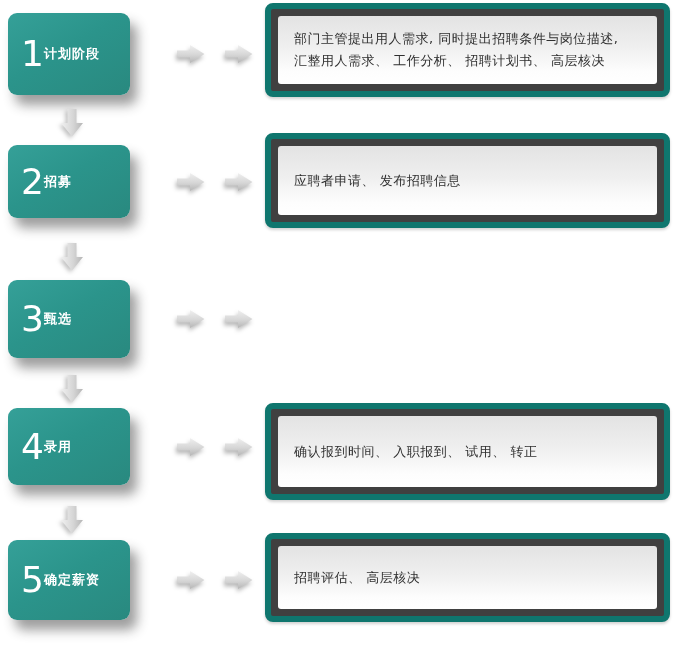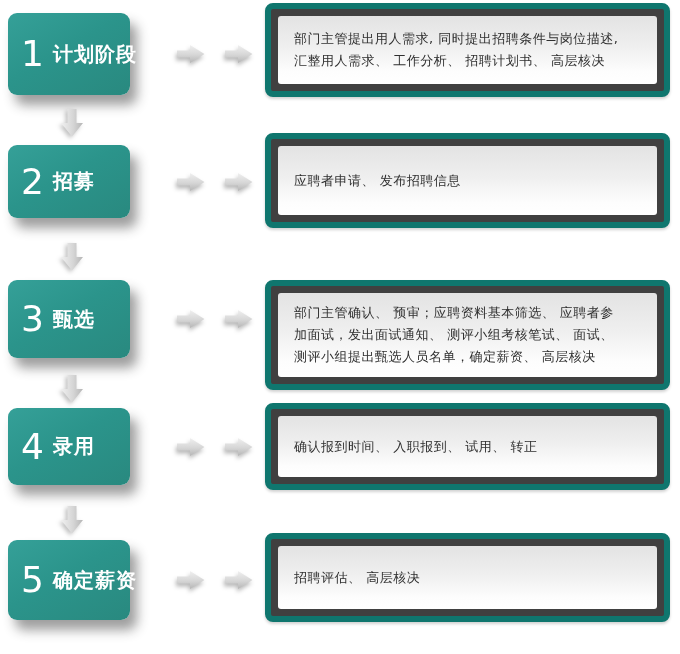--- a/index.html
+++ b/index.html
@@ -13,21 +13,21 @@
     background:linear-gradient(150deg,#35a098 0%,#2b948b 45%,#29897f 100%);
     border-radius:9px;
     box-shadow:7px 10px 12px rgba(40,40,40,0.45);
     display:flex;align-items:center;
     color:#fff;
   }
   .stage .num{
     font-size:36px;line-height:1;margin-left:13px;font-weight:400;
   }
   .stage .lbl{
-    font-size:20px;font-weight:bold;margin-left:9px;letter-spacing:1px;white-space:nowrap;
+    font-size:13px;font-weight:bold;letter-spacing:1px;white-space:nowrap;
   }
   .s1{top:13px;height:82px;}
   .s2{top:145px;height:73px;}
   .s3{top:280px;height:78px;}
   .s4{top:408px;height:77px;}
   .s5{top:540px;height:80px;}
   
   .arrows{
     position:absolute;left:176px;width:78px;height:22px;
     display:flex;justify-content:space-between;align-items:center;
@@ -60,21 +60,21 @@
     border-radius:3px;
     display:flex;align-items:center;
     padding:0 30px 0 16px;box-sizing:border-box;
   }
   .desc-inner p{
     margin:0;font-size:13px;line-height:22px;color:#2f2f2f;letter-spacing:0.5px;
   }
   .b1{top:3px;height:94px;}
   .b2{top:133px;height:95px;}
   .b3{top:280px;height:110px;}
-  .b4{top:403px;height:87px;}
+  .b4{top:403px;height:97px;}
   .b5{top:533px;height:89px;}
 </style>
 </head>
 <body>
 
 <svg width="0" height="0" style="position:absolute">
   <defs>
     <linearGradient id="gradR" x1="0" y1="0" x2="0" y2="1">
       <stop offset="0" stop-color="#f0f0f0"></stop>
       <stop offset="0.55" stop-color="#d6d6d6"></stop>
@@ -139,25 +139,20 @@
     <span class="lbl">甄选</span>
   </div>
   <div class="arrows a3">
     <svg width="30" height="22" viewBox="0 0 30 22">
         <path d="M1 7.5 H14 V2 L28.5 11 L14 20 V14.5 H1 Z" fill="url(#gradR)"></path>
       </svg>
     <svg width="30" height="22" viewBox="0 0 30 22">
         <path d="M1 7.5 H14 V2 L28.5 11 L14 20 V14.5 H1 Z" fill="url(#gradR)"></path>
       </svg>
   </div>
-  <div class="desc b3">
-    <div class="desc-inner">
-      <p>部门主管确认、 预审；应聘资料基本筛选、 应聘者参加面试，发出面试通知、 测评小组考核笔试、 面试、 测评小组提出甄选人员名单，确定薪资、 高层核决</p>
-    </div>
-  </div>
 
   <svg class="down d3" viewBox="0 0 26 30">
       <path d="M8.5 1 H17.5 V15 H24 L13 28.5 L2 15 H8.5 Z" fill="url(#gradD)"></path>
     </svg>
 
   <div class="stage s4">
     <span class="num">4</span>
     <span class="lbl">录用</span>
   </div>
   <div class="arrows a4">

